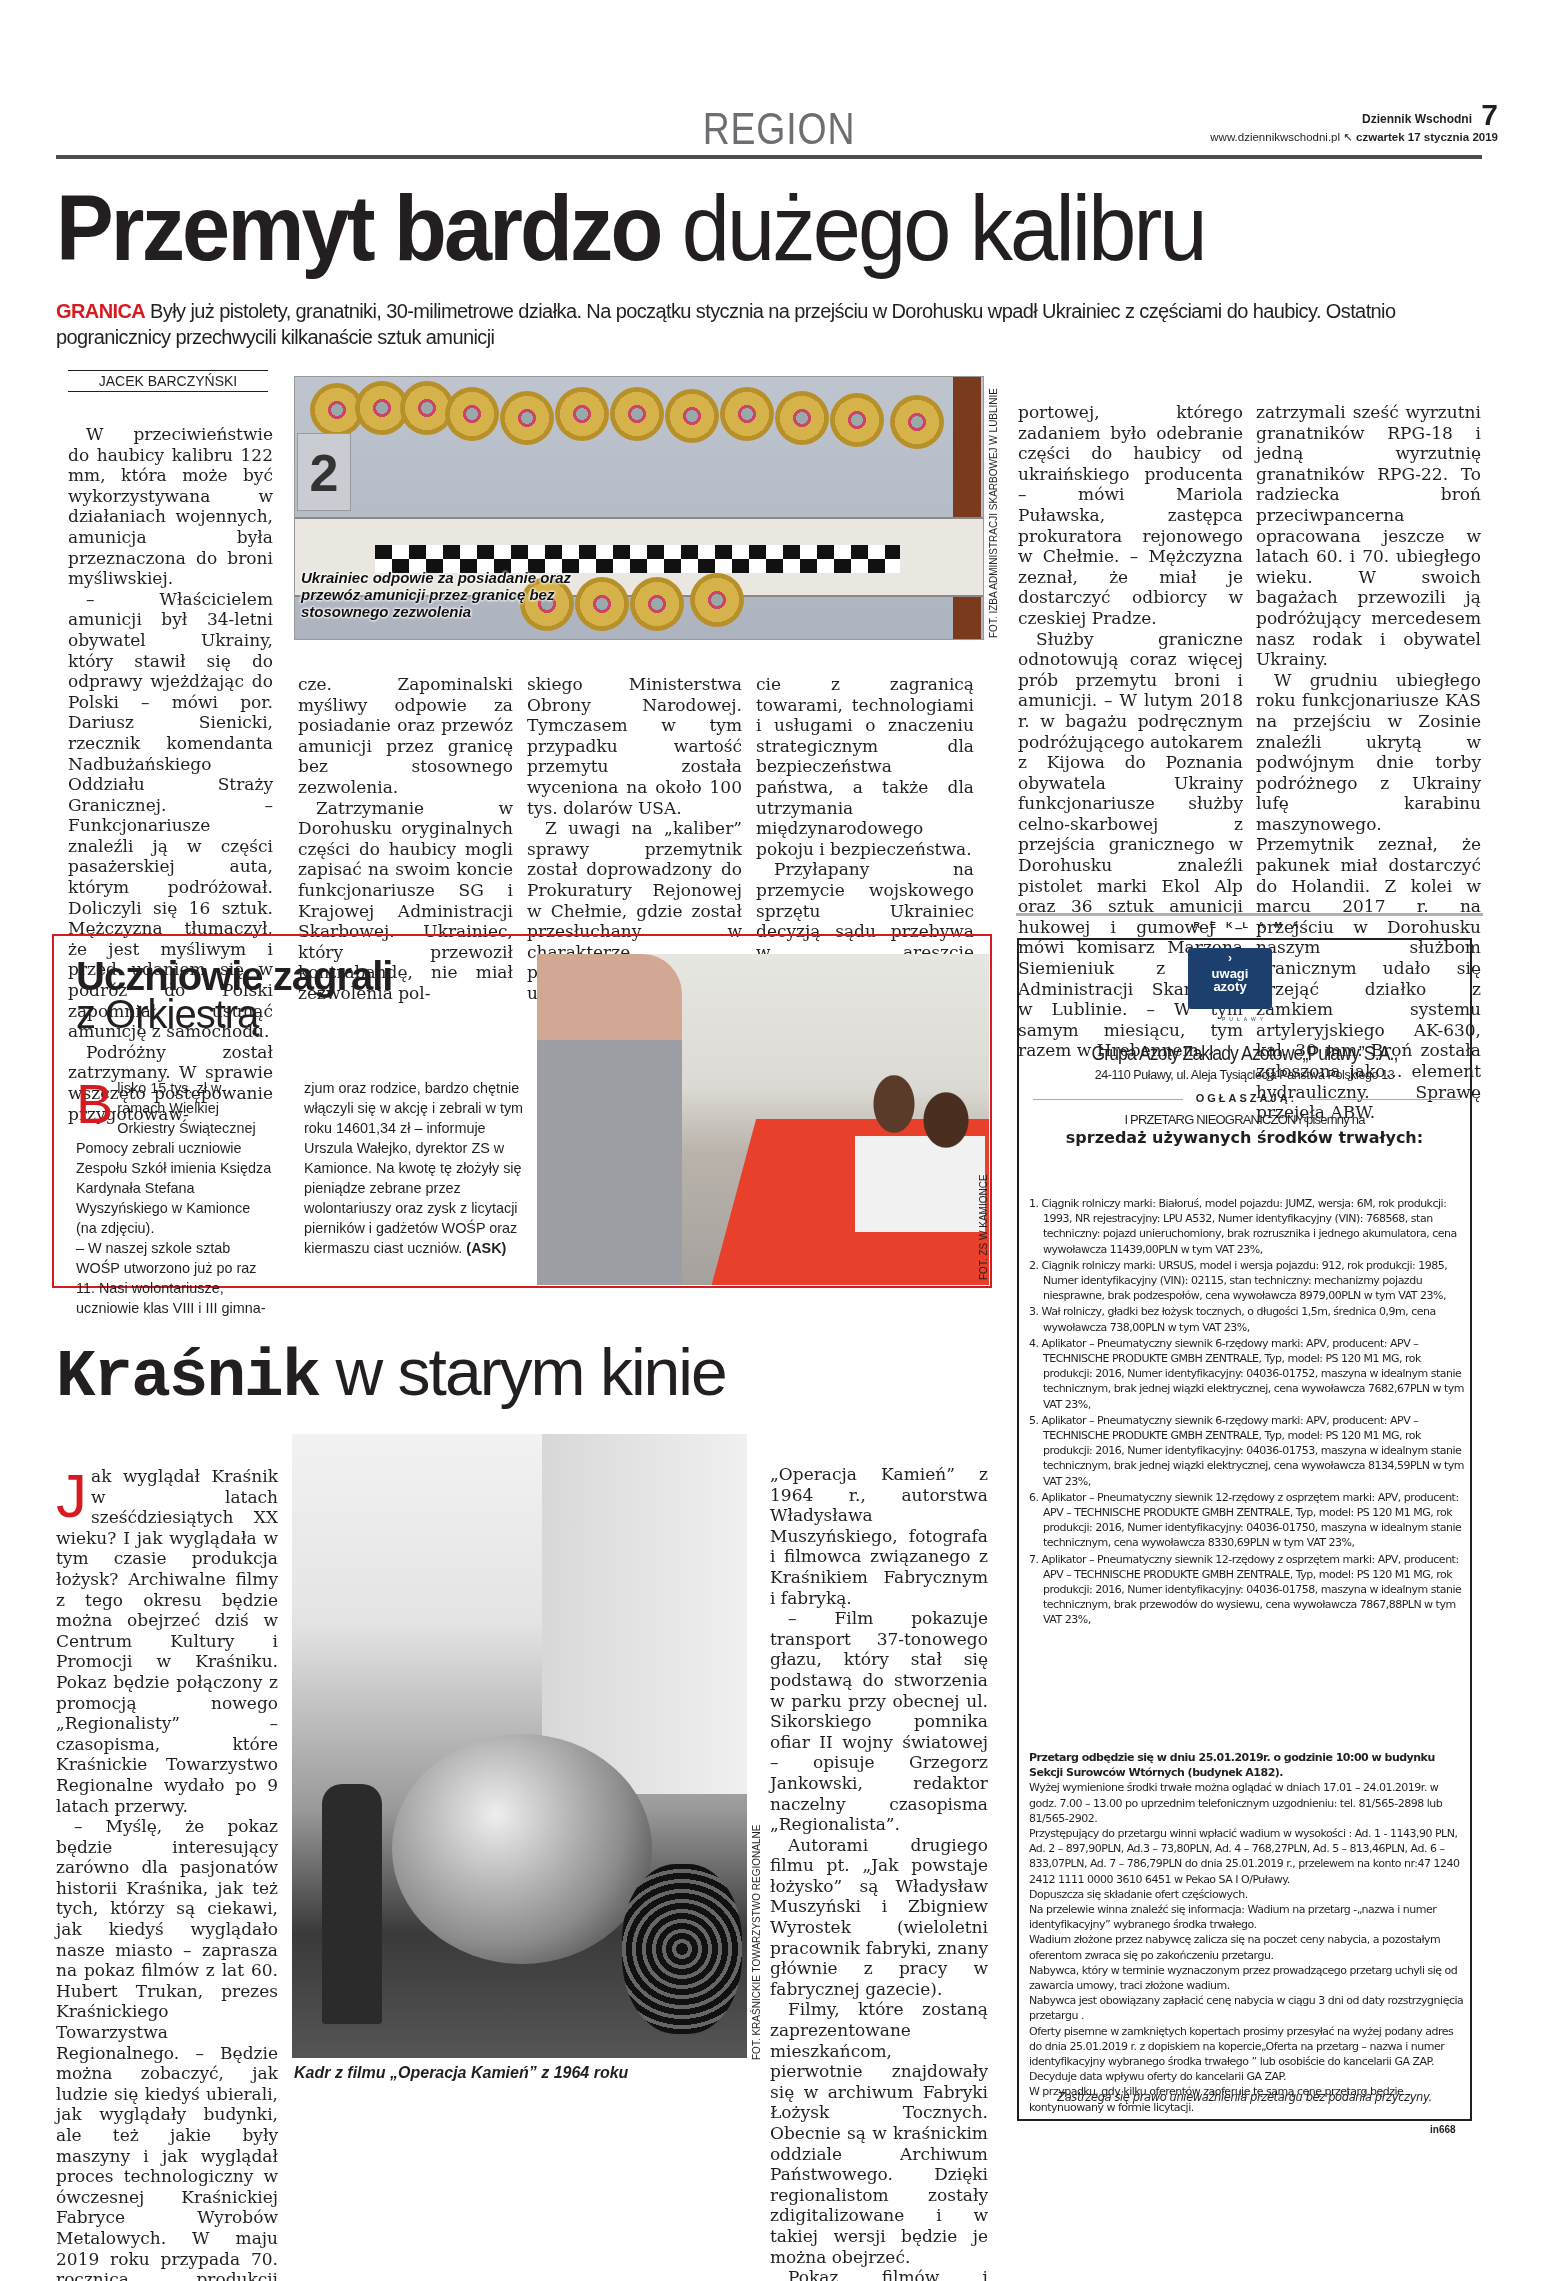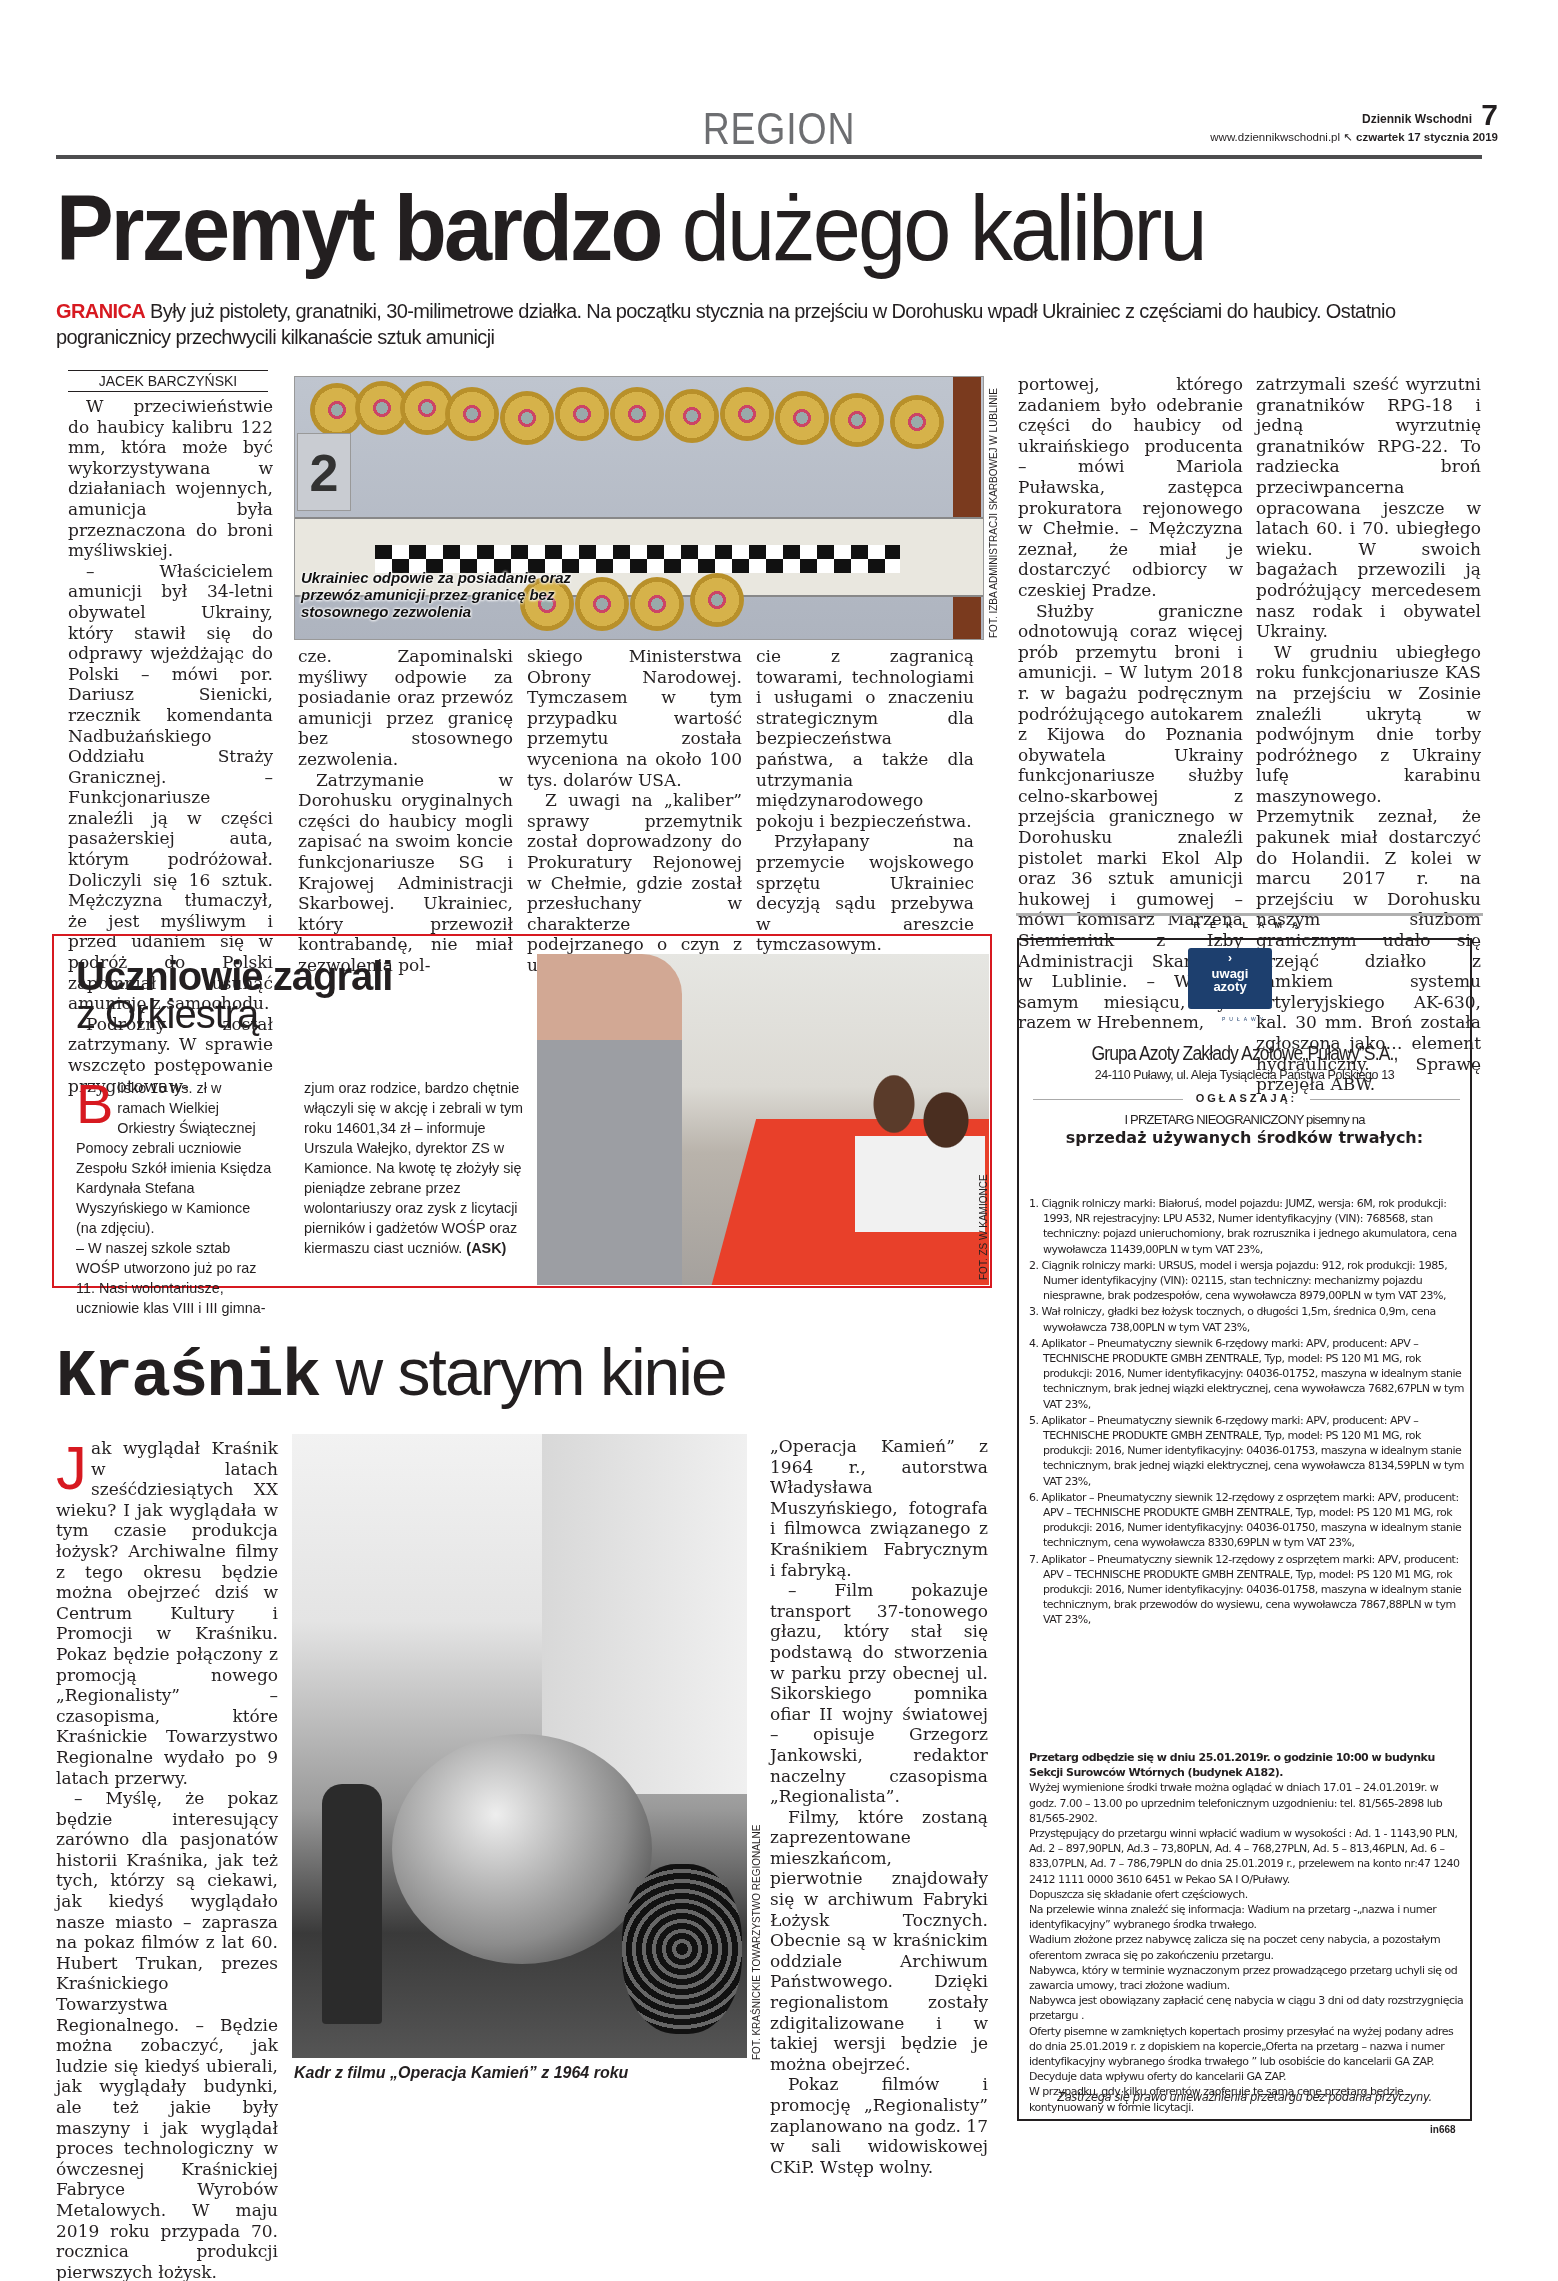--- a/index.html
+++ b/index.html
@@ -16,21 +16,21 @@
   .rule-top { left: 56px; width: 1426px; top: 155px; height: 4px; background: #4d4d4f; }
 
   .headline { left: 56px; top: 178px; font-family: "Liberation Sans", sans-serif; font-size: 92px; line-height: 100px; letter-spacing: -3px; white-space: nowrap; transform-origin: left top; transform: scaleX(0.94); }
   .headline .b { font-weight: bold; }
   .headline .l { font-weight: normal; }
   .lead { left: 56px; top: 298px; width: 1420px; font-family: "Liberation Sans", sans-serif; font-size: 20px; line-height: 26px; letter-spacing: -0.6px; }
   .lead .kw { color: #d71920; font-weight: bold; text-align: center; }
 
   .byline { left: 68px; top: 370px; width: 200px; text-align: center; font-family: "Liberation Sans", sans-serif; font-size: 14px; border-top: 1px solid #231f20; border-bottom: 1px solid #231f20; padding: 2px 0; }
 
-  .col { font-size: 17px; line-height: 20.6px; text-align: justify; hyphens: manual; }
+  .col { font-size: 17px; line-height: 20.6px; text-align: justify; hyphens: manual; margin-top: 28px; }
   .col p { text-indent: 18px; }
   .col p.noind { text-indent: 0; }
 
   
   .photo1 { left: 294px; top: 376px; width: 690px; height: 264px; background: linear-gradient(180deg,#bfc5cf 0%,#aeb4bf 100%); overflow: hidden; border: 1px solid #999; }
   .shell { position: absolute; width: 54px; height: 54px; border-radius: 50%; background: radial-gradient(circle at 50% 50%, #9aa 0 6px, #c46 6px 9px, #d6b24a 9px 22px, #b8902a 22px 27px); }
   .ruler { position: absolute; left: 0; top: 140px; width: 100%; height: 80px; background: #e9e7df; border-top: 2px solid #888; border-bottom: 2px solid #888; }
   .checker { position: absolute; left: 80px; top: 26px; width: 525px; height: 28px; background: repeating-linear-gradient(90deg,#111 0 17px,#fff 17px 34px); }
   .checker::after { content: ""; position: absolute; left: 0; top: 14px; width: 100%; height: 14px; background: repeating-linear-gradient(90deg,#fff 0 17px,#111 17px 34px); }
   .num2 { position: absolute; left: 2px; top: 56px; width: 54px; height: 78px; background: #c9ccd2; font-family: "Liberation Sans", sans-serif; font-weight: bold; font-size: 52px; color: #333; text-align: center; line-height: 78px; border: 1px solid #999; }
@@ -190,20 +190,21 @@
   <div class="kr-wall"></div>
   <div class="kr-boulder"></div>
   <div class="kr-man"></div>
   <div class="kr-wheel"></div>
 </div>
 <div class="credit-v" style="left:751px; top:1830px; height:230px; text-align:left">FOT. KRAŚNICKIE TOWARZYSTWO REGIONALNE</div>
 <div class="abs kr-caption">Kadr z filmu „Operacja Kamień” z 1964 roku</div>
 <div class="abs col" style="left:770px; top:1436px; width:218px;">
   <p class="noind">„Operacja Kamień” z 1964 r., autorstwa Władysława Muszyńskiego, fotografa i filmowca związanego z Kraśnikiem Fabrycznym i fabryką.</p>
   <p>– Film pokazuje transport 37-tonowego głazu, który stał się podstawą do stworzenia w parku przy obecnej ul. Sikorskiego pomnika ofiar II wojny światowej – opisuje Grzegorz Jankowski, redaktor naczelny czasopisma „Regionalista”.</p>
+  <p>Autorami drugiego filmu pt. „Jak powstaje łożysko” są Władysław Muszyński i Zbigniew Wyrostek (wieloletni pracownik fabryki, znany głównie z pracy w fabrycznej gazecie).</p>
   <p>Filmy, które zostaną zaprezentowane mieszkańcom, pierwotnie znajdowały się w archiwum Fabryki Łożysk Tocznych. Obecnie są w kraśnickim oddziale Archiwum Państwowego. Dzięki regionalistom zostały zdigitalizowane i w takiej wersji będzie je można obejrzeć.</p>
   <p>Pokaz filmów i promocję „Regionalisty” zaplanowano na godz. 17 w sali widowiskowej CKiP. Wstęp wolny.</p>
 
 </div>
 
 <div class="abs reklama">REKLAMA</div>
 <div class="abs ad-box">
   <div class="ad-logo">
     <span class="sw">›</span>
     <div>uwagi</div>

